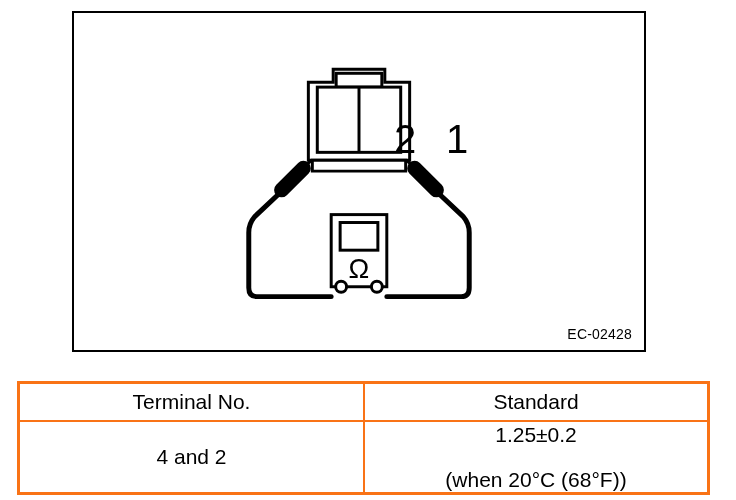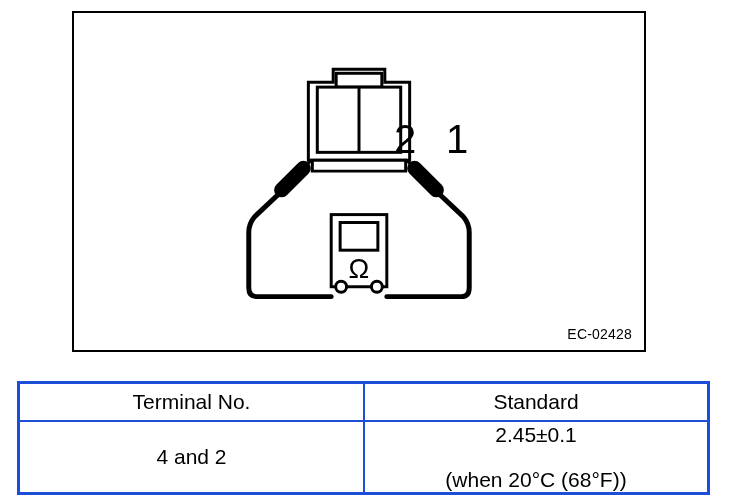--- a/index.html
+++ b/index.html
@@ -61,21 +61,21 @@
     position: absolute;
     left: 17px;
     top: 381px;
     width: 685px;
     height: 108px;
     border-collapse: collapse;
     table-layout: fixed;
     background: #ffffff;
   }
   #spec-table td, #spec-table th {
-    border: 2px solid #1d4ed8;
+    border: 2px solid #f97316;
     text-align: center;
     vertical-align: middle;
     font-weight: normal;
     padding: 0;
   }
   #spec-table .outer-top    { border-top-width: 3px; }
   #spec-table .outer-bottom { border-bottom-width: 3px; }
   #spec-table .outer-left   { border-left-width: 3px; }
   #spec-table .outer-right  { border-right-width: 3px; }
 
@@ -151,18 +151,18 @@
   <thead>
     <tr>
       <th class="hdr-cell col-terminal outer-top outer-left">Terminal No.</th>
       <th class="hdr-cell col-standard outer-top outer-right">Standard</th>
     </tr>
   </thead>
   <tbody>
     <tr>
       <td class="body-cell col-terminal outer-left outer-bottom">4 and 2</td>
       <td class="body-cell col-standard outer-right outer-bottom">
-        <span class="line1">2.45±0.1</span>
+        <span class="line1">1.25±0.2</span>
         <span class="line2">(when 20°C (68°F))</span>
       </td>
     </tr>
   </tbody>
 </table>
 
 </body></html>

